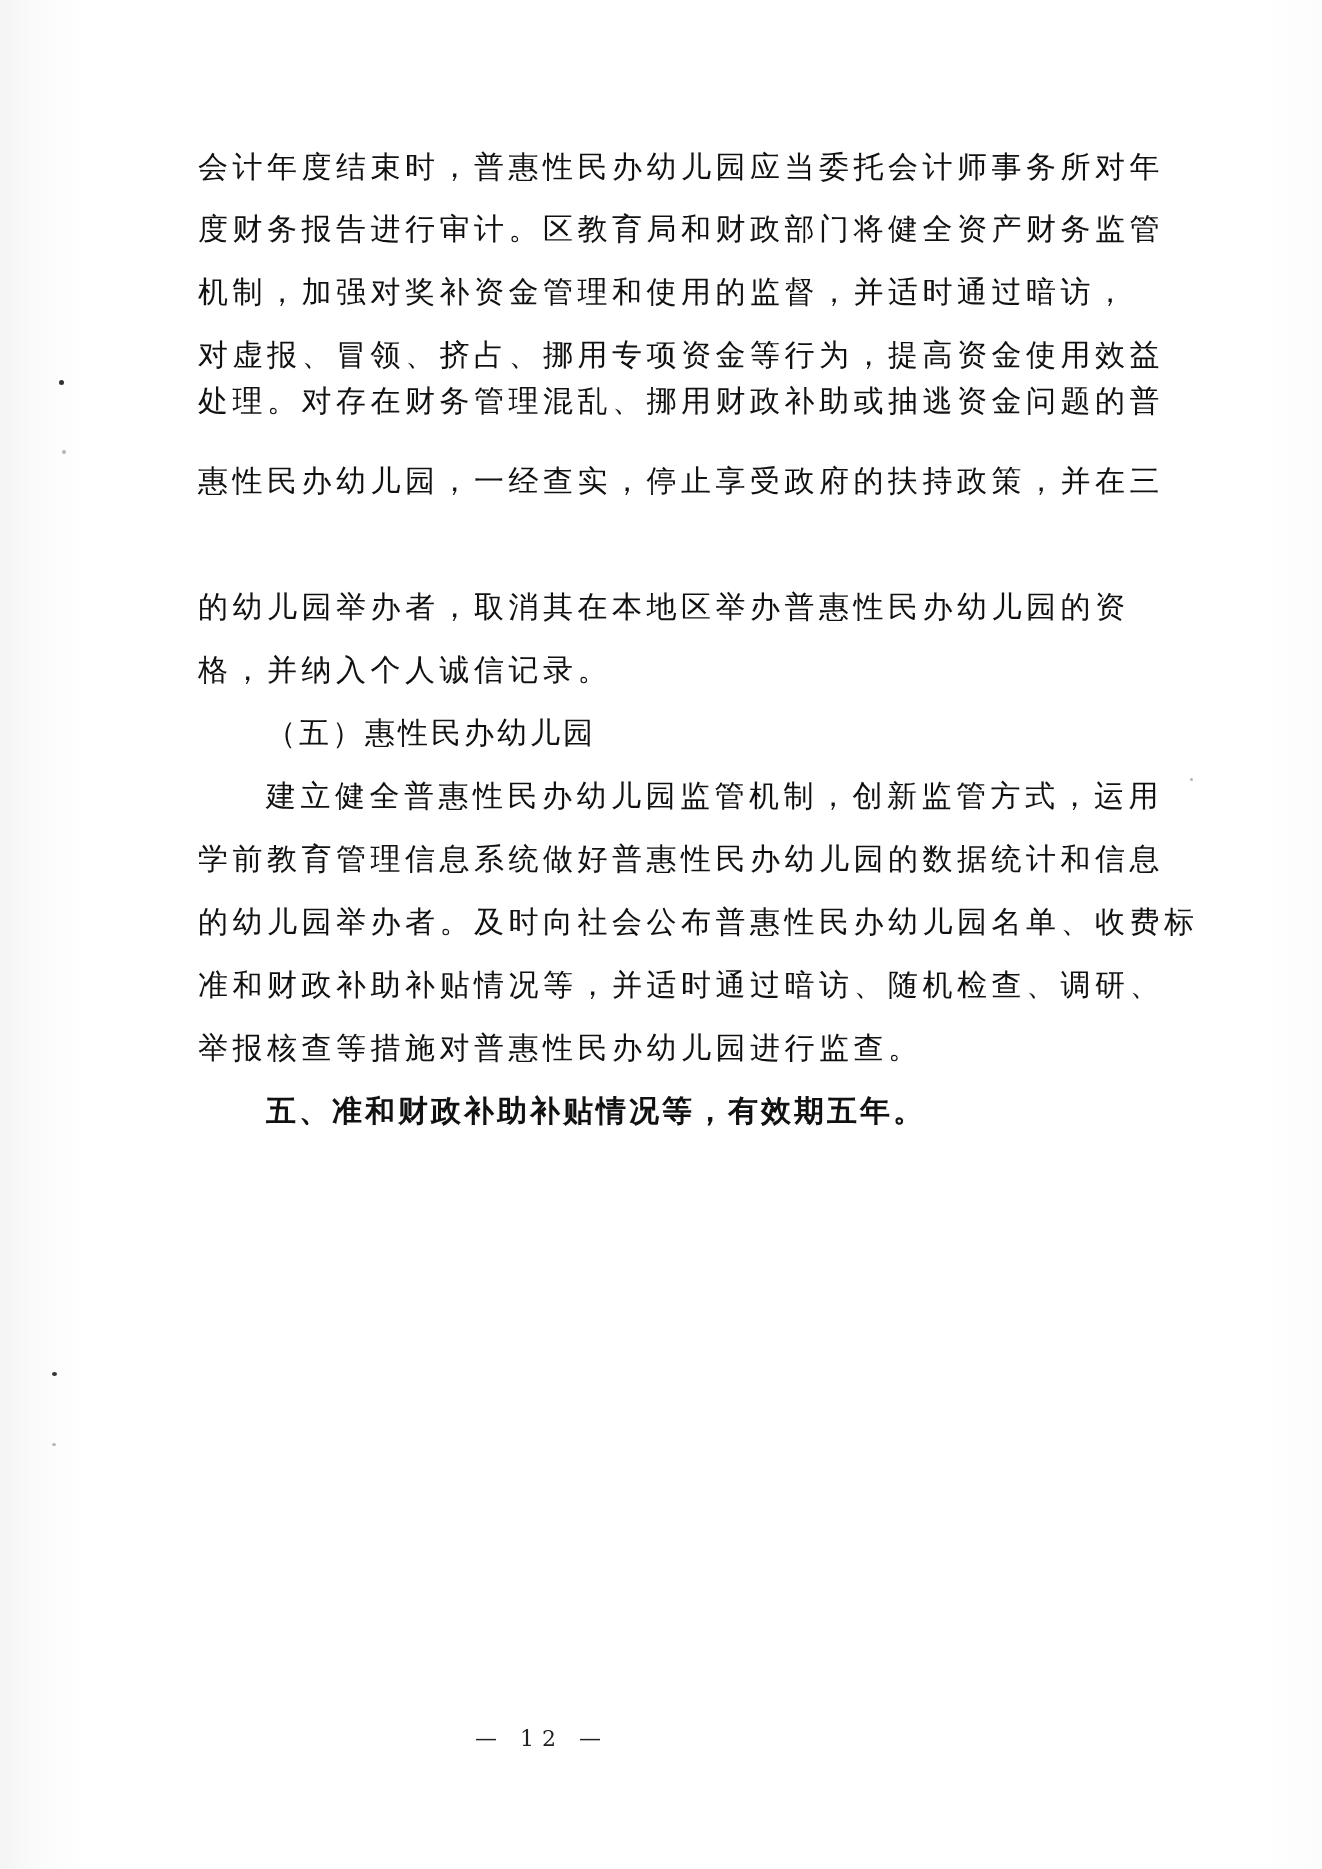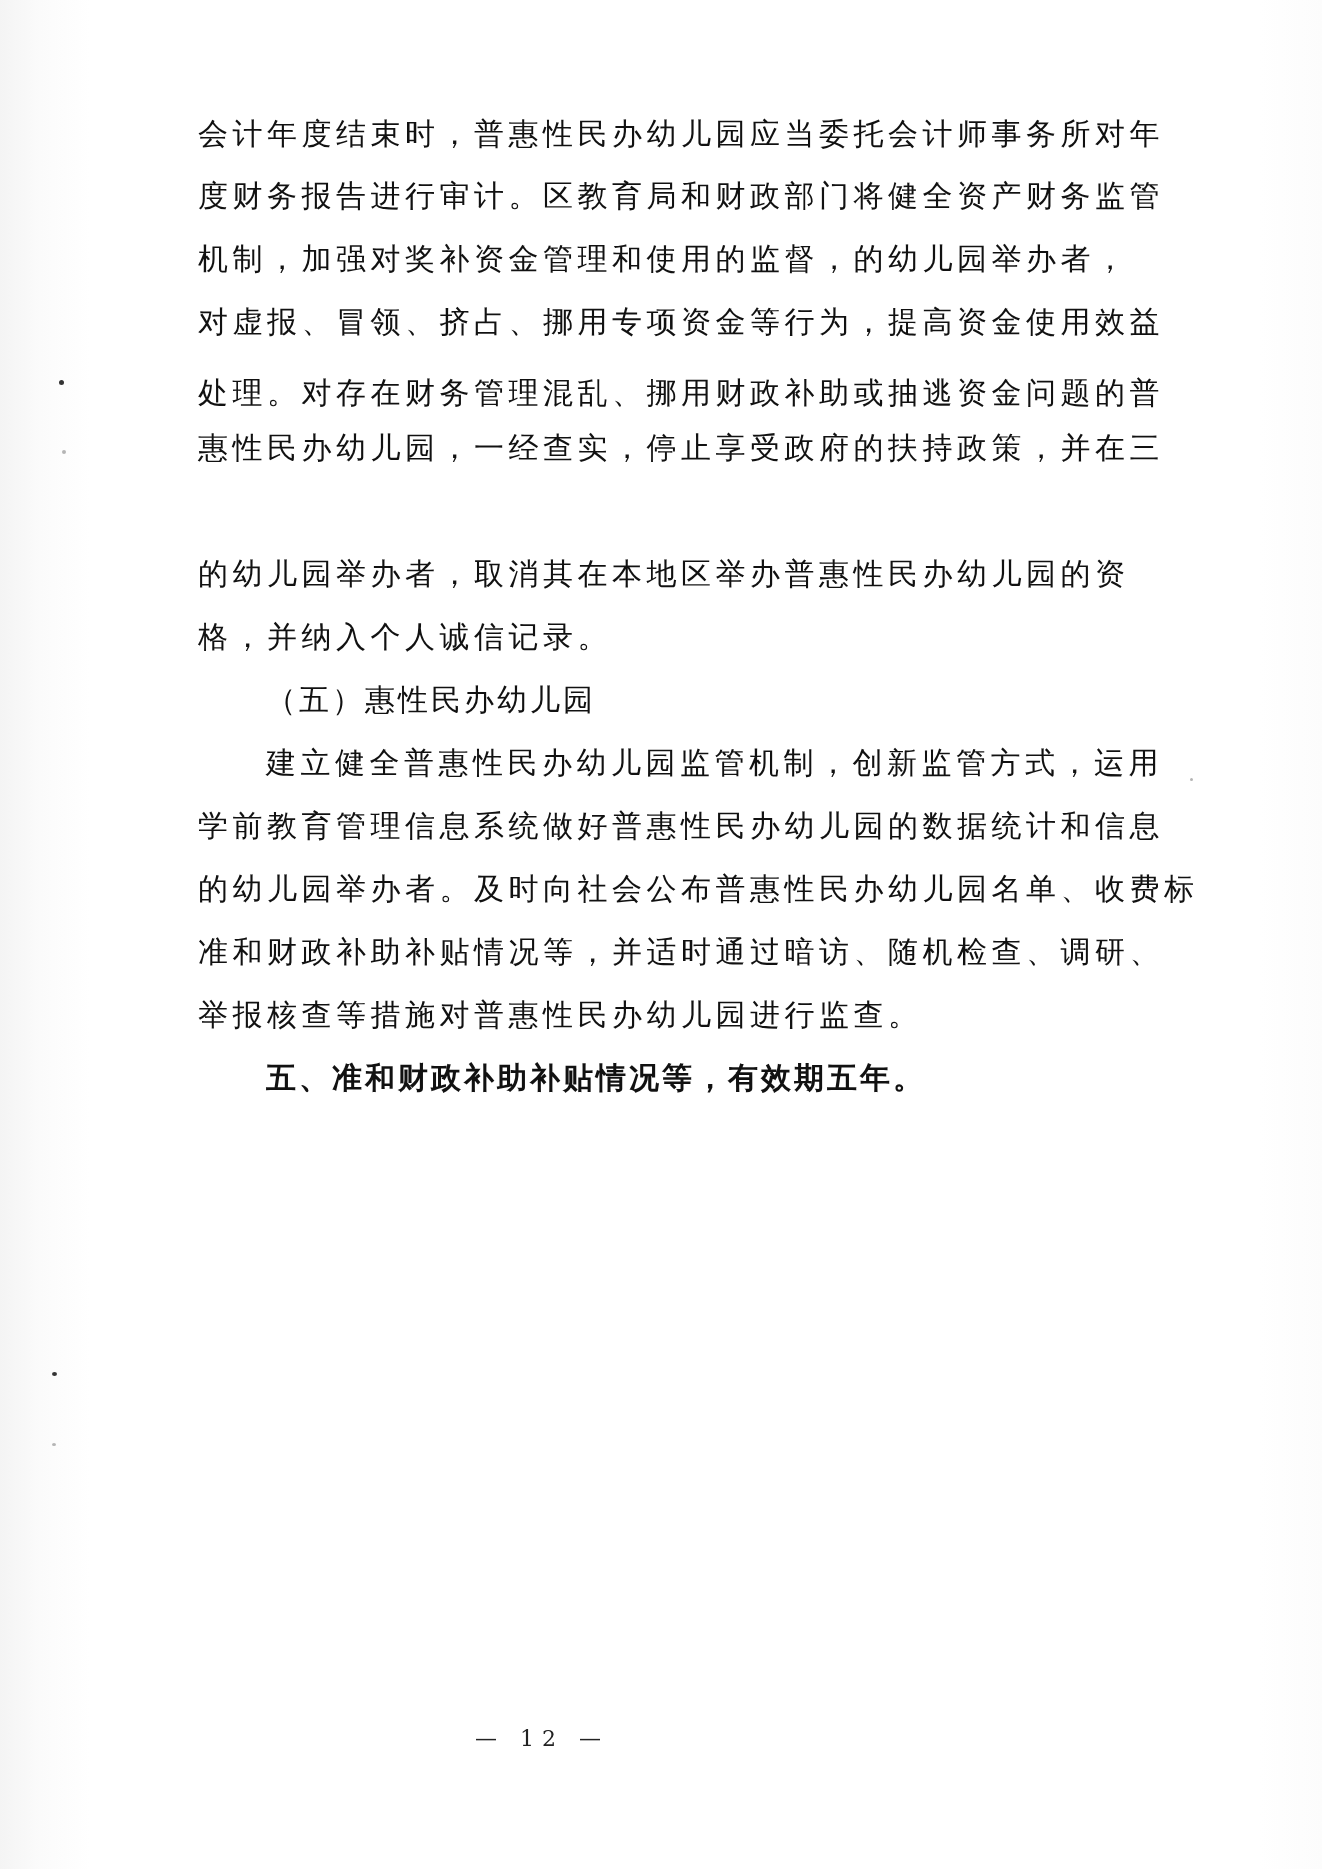--- a/index.html
+++ b/index.html
@@ -23,20 +23,21 @@
       background: linear-gradient(90deg, #f4f4f4 0px, #fbfbfb 40px, #ffffff 90px, #ffffff 1260px, #fcfcfc 1322px);
     }
     .line {
       position: absolute;
       left: 198px;
       width: 960px;
       font-size: 30px;
       line-height: 40px;
       letter-spacing: 4.5px;
       white-space: nowrap;
+      margin-top: 33px;
     }
     .line.indent { left: 266px; }
     .line.heading { left: 266px; letter-spacing: 3px; }
     .line.bold { left: 266px; font-weight: bold; letter-spacing: 3px; }
     .page-number {
       position: absolute;
       top: 1726px;
       left: 0;
       width: 1084px;
       text-align: center;
@@ -52,23 +53,23 @@
     }
     .speck.faint { background: #b5b5b5; }
   </style>
 </head>
 <body>
 
 <div class="page">
 
   <div class="line" style="top:114px">会计年度结束时，普惠性民办幼儿园应当委托会计师事务所对年</div>
   <div class="line" style="top:176px">度财务报告进行审计。区教育局和财政部门将健全资产财务监管</div>
-  <div class="line" style="top:239px">机制，加强对奖补资金管理和使用的监督，的幼儿园举办者，</div>
+  <div class="line" style="top:239px">机制，加强对奖补资金管理和使用的监督，并适时通过暗访，</div>
   <div class="line" style="top:302px">对虚报、冒领、挤占、挪用专项资金等行为，提高资金使用效益</div>
-  <div class="line" style="top:373px">处理。对存在财务管理混乱、挪用财政补助或抽逃资金问题的普</div>
+  <div class="line" style="top:348px">处理。对存在财务管理混乱、挪用财政补助或抽逃资金问题的普</div>
   <div class="line" style="top:428px">惠性民办幼儿园，一经查实，停止享受政府的扶持政策，并在三</div>
   <div class="line" style="top:554px">的幼儿园举办者，取消其在本地区举办普惠性民办幼儿园的资</div>
   <div class="line" style="top:617px">格，并纳入个人诚信记录。</div>
 
   <div class="line heading" style="top:680px">（五）惠性民办幼儿园</div>
 
   <div class="line indent" style="top:743px">建立健全普惠性民办幼儿园监管机制，创新监管方式，运用</div>
   <div class="line" style="top:806px">学前教育管理信息系统做好普惠性民办幼儿园的数据统计和信息</div>
   <div class="line" style="top:869px">的幼儿园举办者。及时向社会公布普惠性民办幼儿园名单、收费标</div>
   <div class="line" style="top:932px">准和财政补助补贴情况等，并适时通过暗访、随机检查、调研、</div>

